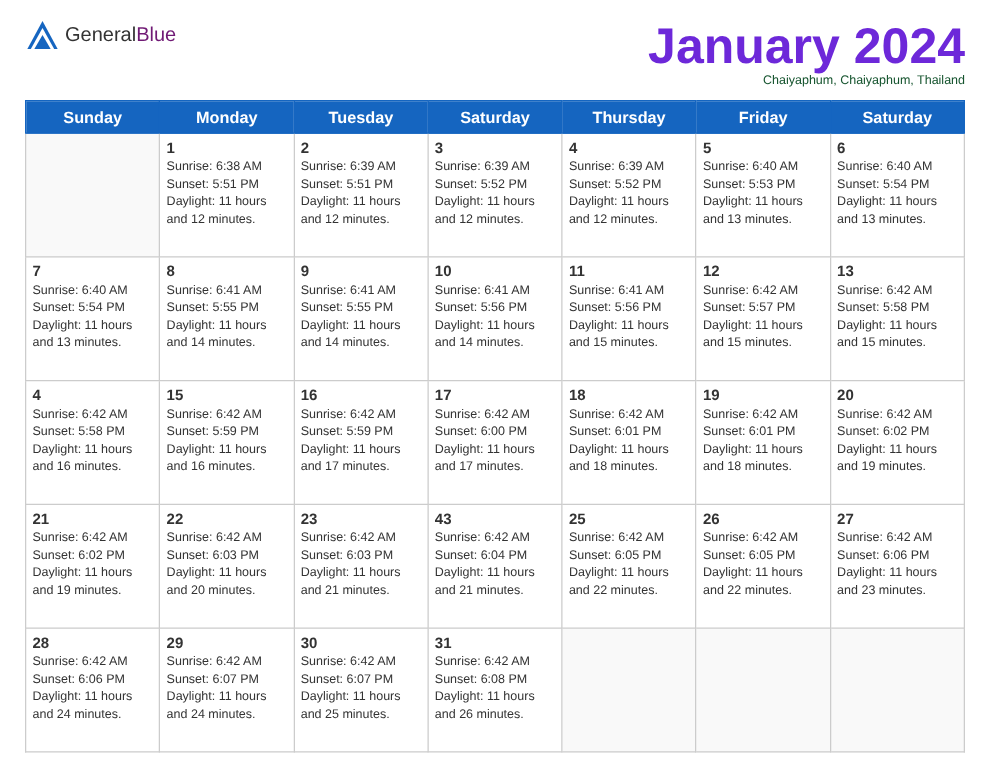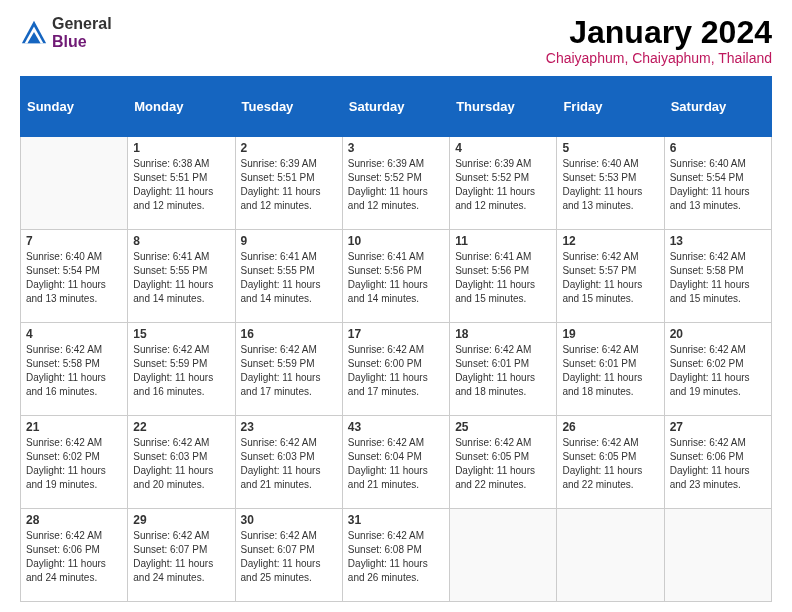--- a/index.html
+++ b/index.html
@@ -22,57 +22,57 @@
       justify-content: space-between;
       align-items: flex-start;
       margin-bottom: 10px;
     }
     .logo {
       display: flex;
       align-items: center;
     }
     .logo-text {
       display: flex;
-      flex-direction: column;
+      flex-direction: row;
       font-size: 16px;
-      font-weight: bold;
+      font-weight: normal;
       line-height: 1.1;
     }
     .logo-general { color: #333; }
     .logo-blue { color: #701a75; }
     .logo-icon {
       width: 28px;
       height: 28px;
       margin-right: 4px;
     }
     .title-block {
       text-align: right;
     }
     .month-title {
-      font-size: 32px;
+      font-size: 40px;
       font-weight: bold;
-      color: #000000;
+      color: #6d28d9;
       line-height: 1.1;
     }
     .location {
-      font-size: 14px;
-      color: #be185d;
+      font-size: 10px;
+      color: #14532d;
     }
     .calendar {
       flex: 1;
       border: 1px solid #ccc;
       border-collapse: collapse;
       width: 100%;
       table-layout: fixed;
     }
     .calendar th {
       background-color: #1565C0;
       color: #fff;
-      text-align: left;
-      padding: 22px 6px;
+      text-align: center;
+      padding: 5px 6px;
       font-size: 13px;
       font-weight: bold;
       border: 1px solid #1565C0;
       margin-left: 35px;
     }
     .calendar td {
       vertical-align: top;
       border: 1px solid #ccc;
       padding: 4px 5px;
       font-size: 10px;

